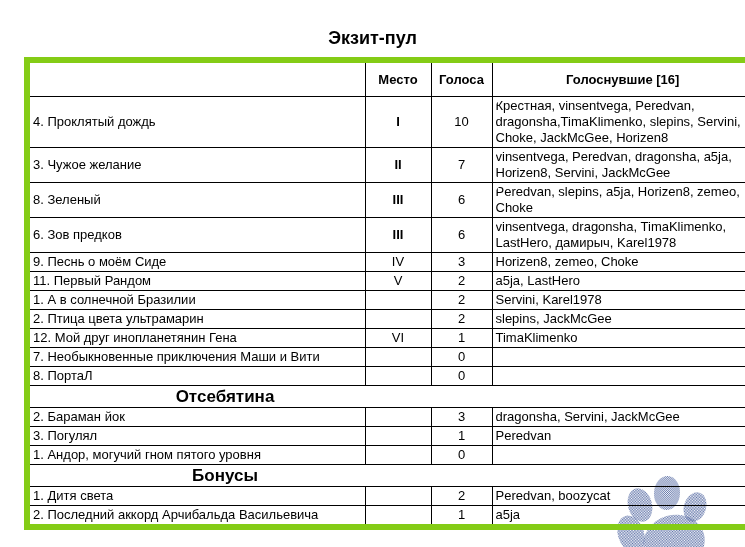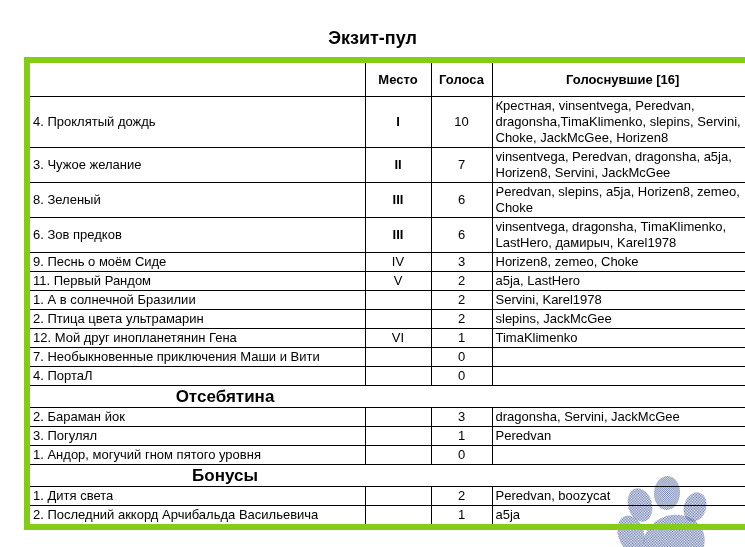--- a/index.html
+++ b/index.html
@@ -116,21 +116,21 @@
           <td class="cell-votes">1</td>
           <td class="cell-voters">TimaKlimenko</td>
         </tr>
         <tr class="entry-row">
           <td class="cell-name">7. Необыкновенные приключения Маши и Вити</td>
           <td class="cell-place"></td>
           <td class="cell-votes">0</td>
           <td class="cell-voters"></td>
         </tr>
         <tr class="entry-row">
-          <td class="cell-name">4. ПортаЛ</td>
+          <td class="cell-name">8. ПортаЛ</td>
           <td class="cell-place"></td>
           <td class="cell-votes">0</td>
           <td class="cell-voters"></td>
         </tr>
         <tr class="section-row">
           <td colspan="4">
             <span class="section-label">Отсебятина</span>
           </td>
         </tr>
         <tr class="entry-row">

